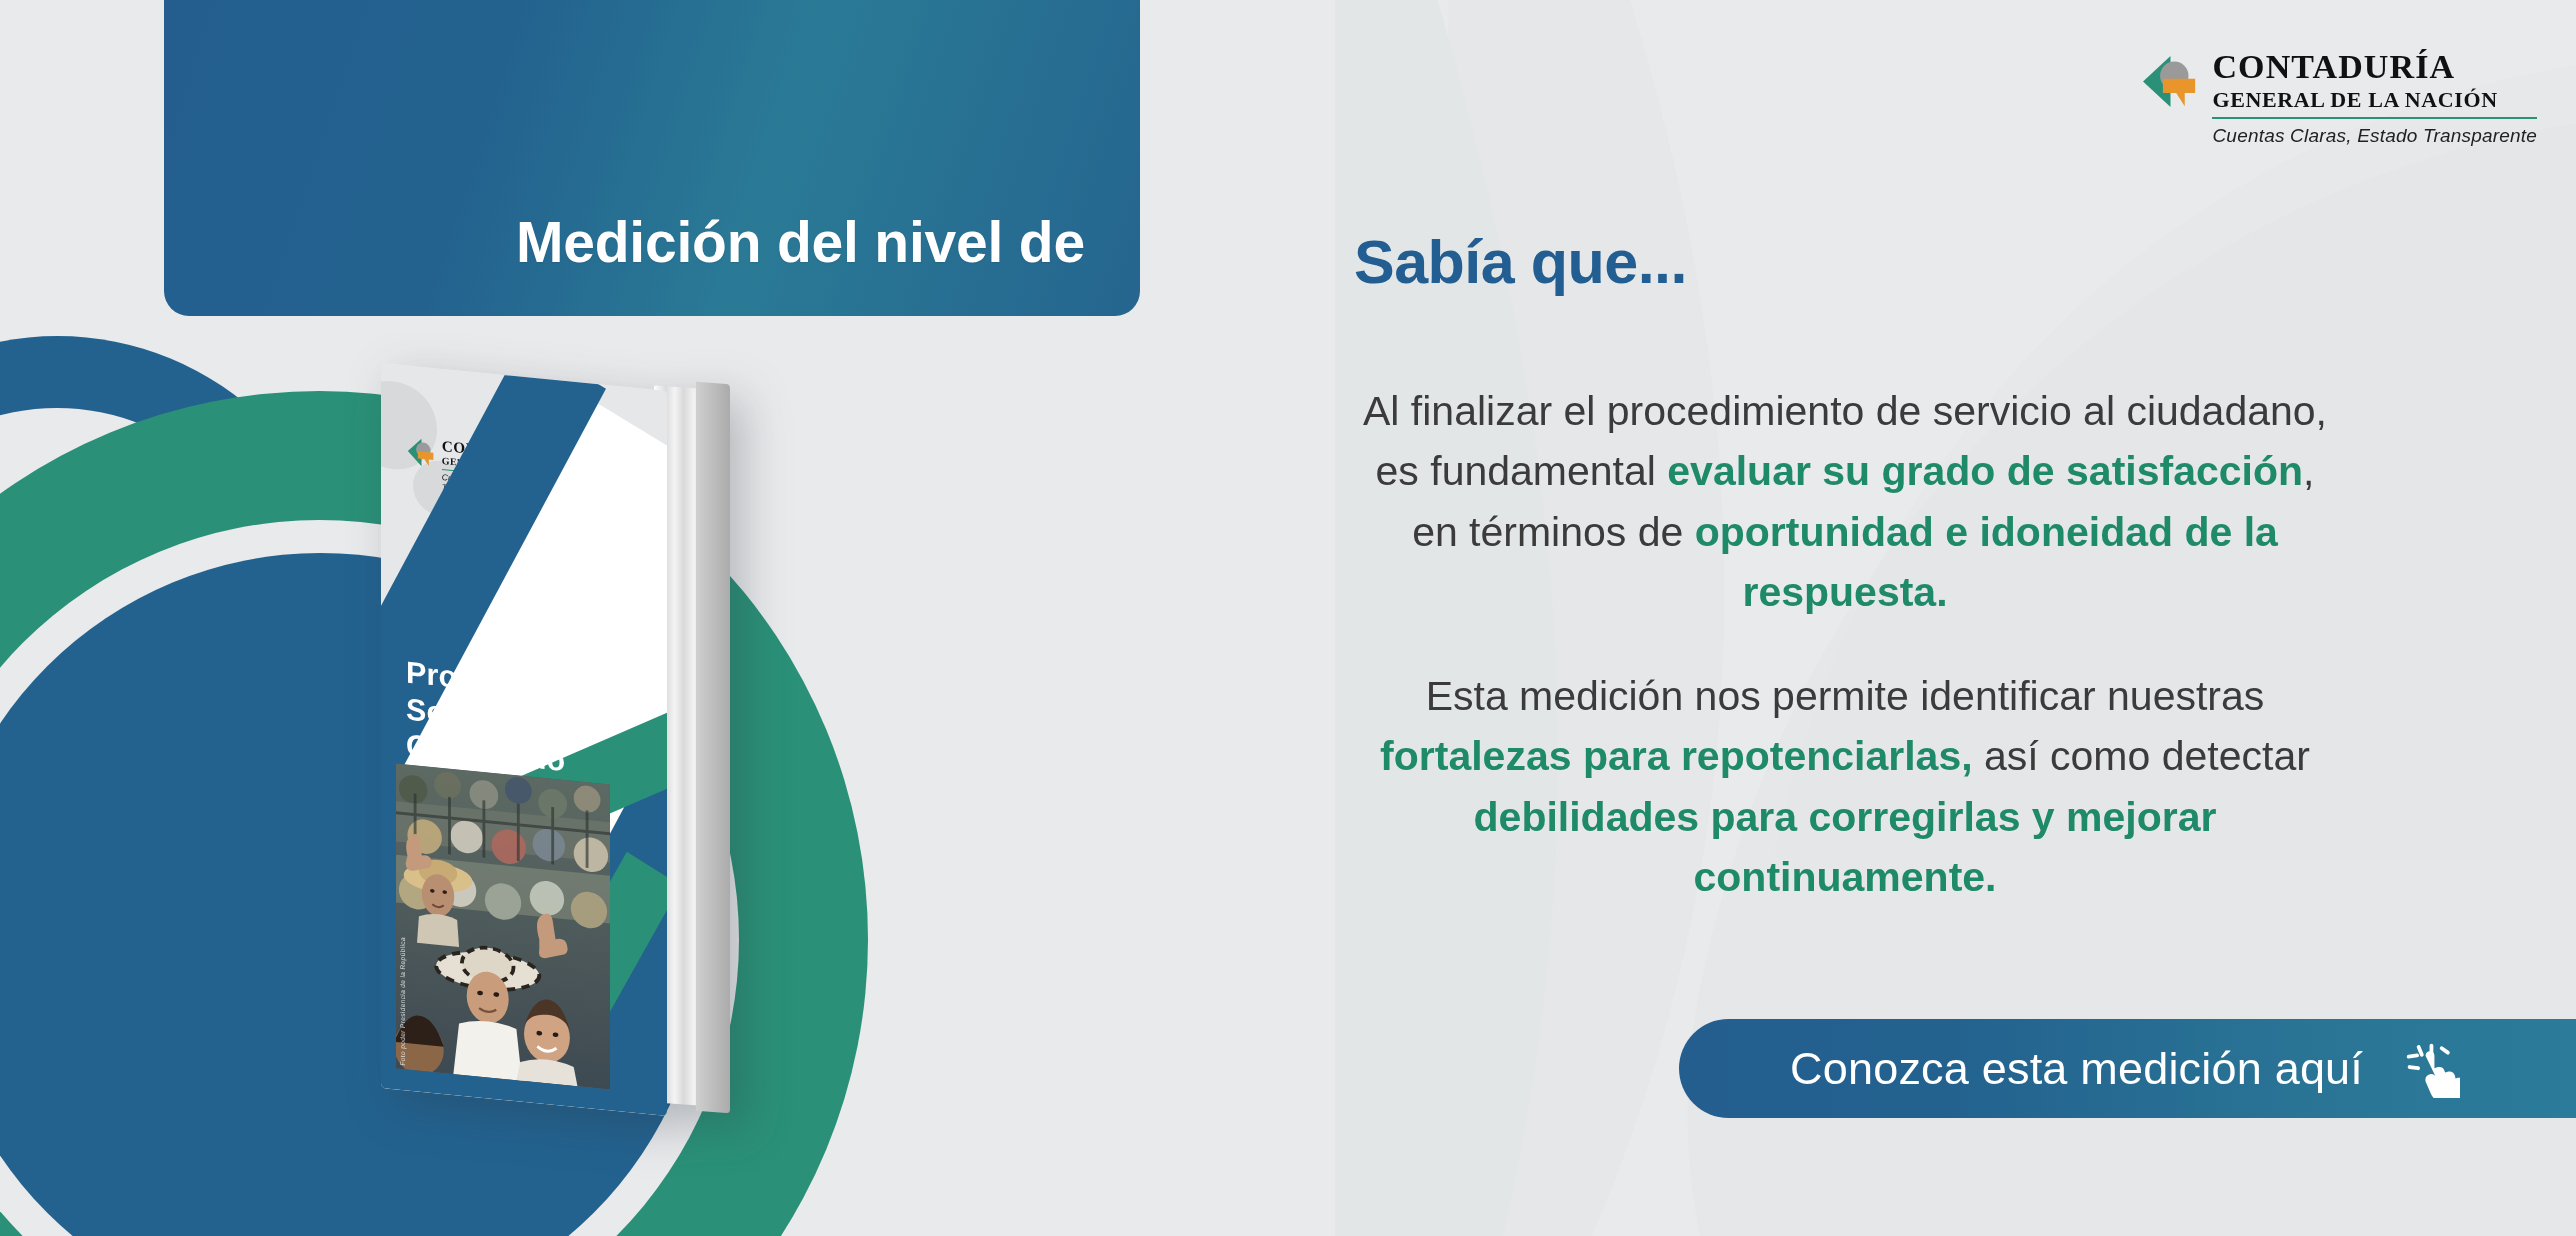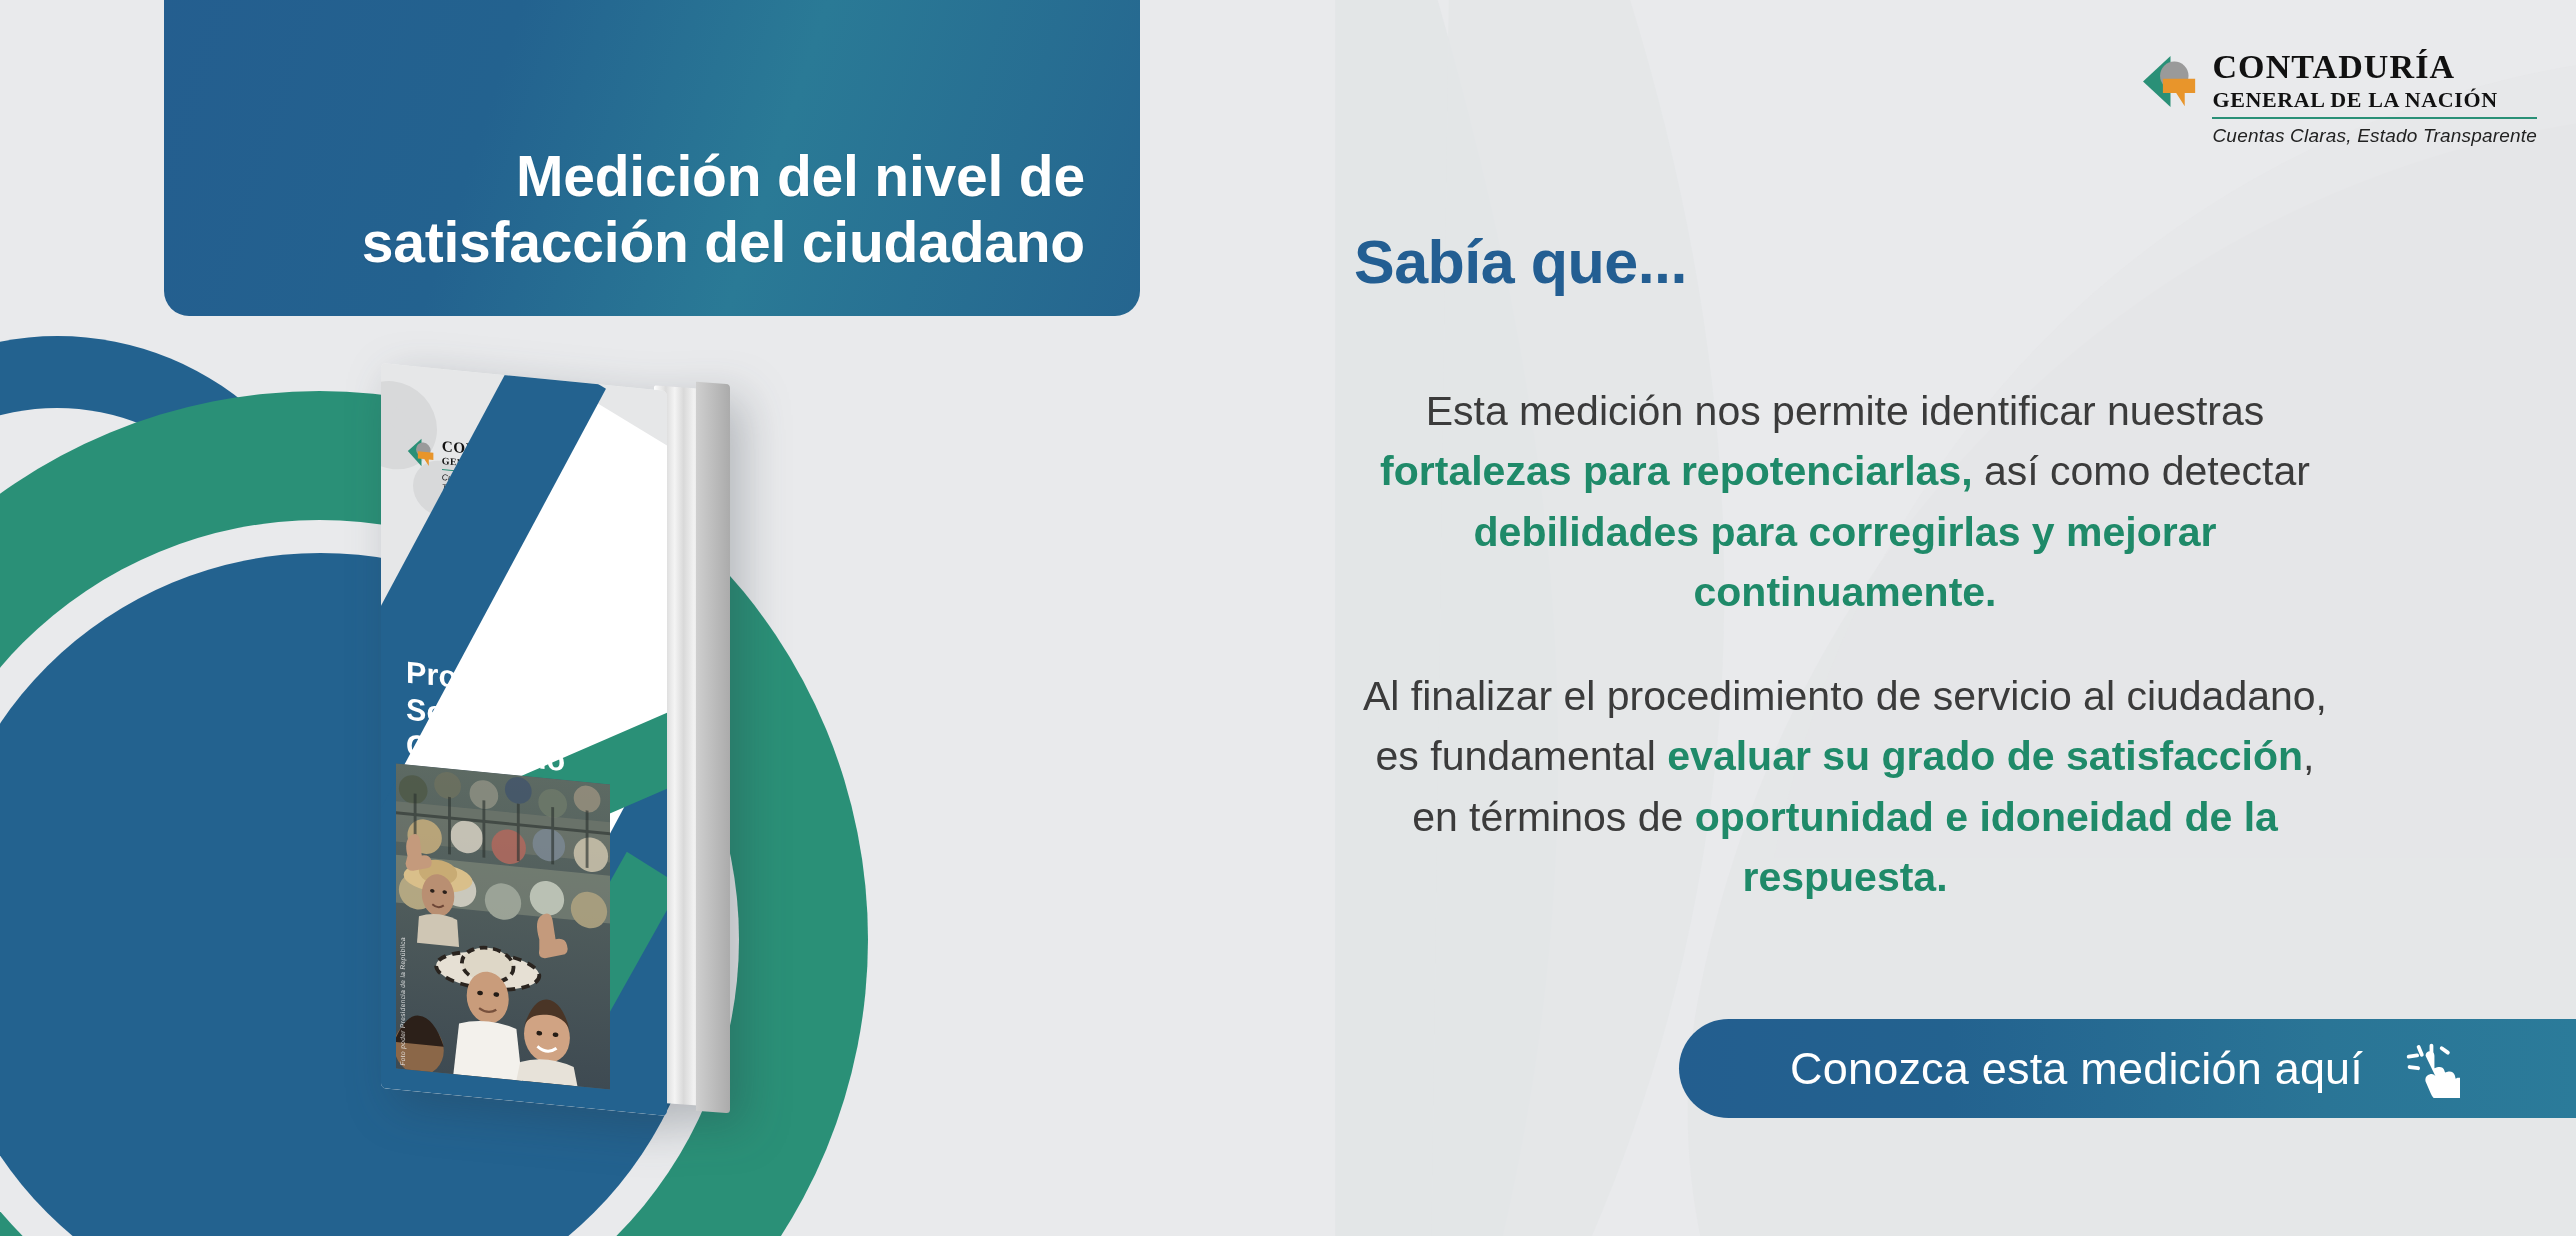--- a/index.html
+++ b/index.html
@@ -213,21 +213,20 @@
     <div class="ring-green"></div>
     <div class="ring-green-cut"></div>
     <div class="ring-blue"></div>
   </div>
   <div class="crescent"></div>
   <div class="crescent-cut"></div>
 
   <div class="title-plaque">
     <h1>
       <span>Medición del nivel de</span>
-      <span class="l2">satisfacción del ciudadano</span>
     </h1>
   </div>
 
   <div class="book-wrap">
     <div class="book-pages"></div>
     <div class="book-backcover"></div>
 
     <div class="book-cover">
 
       <div class="cv-top">
@@ -357,24 +356,24 @@
         <span class="cv-photo-credit">Foto poder Presidencia de la República</span>
       </div>
     </div>
   </div>
 
   <div class="right-col">
     <div class="kicker">Sabía que...</div>
 
     <div class="body-copy">
       <p>
-        <span class="dim">Esta medición nos permite identificar nuestras </span><span class="hl">fortalezas para repotenciarlas,</span><span class="dim"> así como detectar </span><span class="hl">debilidades para corregirlas y mejorar continuamente.</span>
+        <span class="dim">Al finalizar el procedimiento de servicio al ciudadano, es fundamental </span><span class="hl">evaluar su grado de satisfacción</span><span class="dim">, en términos de </span><span class="hl">oportunidad e idoneidad de la respuesta.</span>
       </p>
       <p>
-        <span class="dim">Al finalizar el procedimiento de servicio al ciudadano, es fundamental </span><span class="hl">evaluar su grado de satisfacción</span><span class="dim">, en términos de </span><span class="hl">oportunidad e idoneidad de la respuesta.</span>
+        <span class="dim">Esta medición nos permite identificar nuestras </span><span class="hl">fortalezas para repotenciarlas,</span><span class="dim"> así como detectar </span><span class="hl">debilidades para corregirlas y mejorar continuamente.</span>
       </p>
     </div>
   </div>
 
   <div class="cta">
     <span class="cta-label">Conozca esta medición aquí</span>
     <span class="cta-icon" aria-hidden="true">
       <svg width="59" height="59" viewBox="0 0 62 62">
         <g fill="#ffffff">
           <rect x="18" y="6" width="4" height="13" rx="2" transform="rotate(-22 20 12)"></rect>

